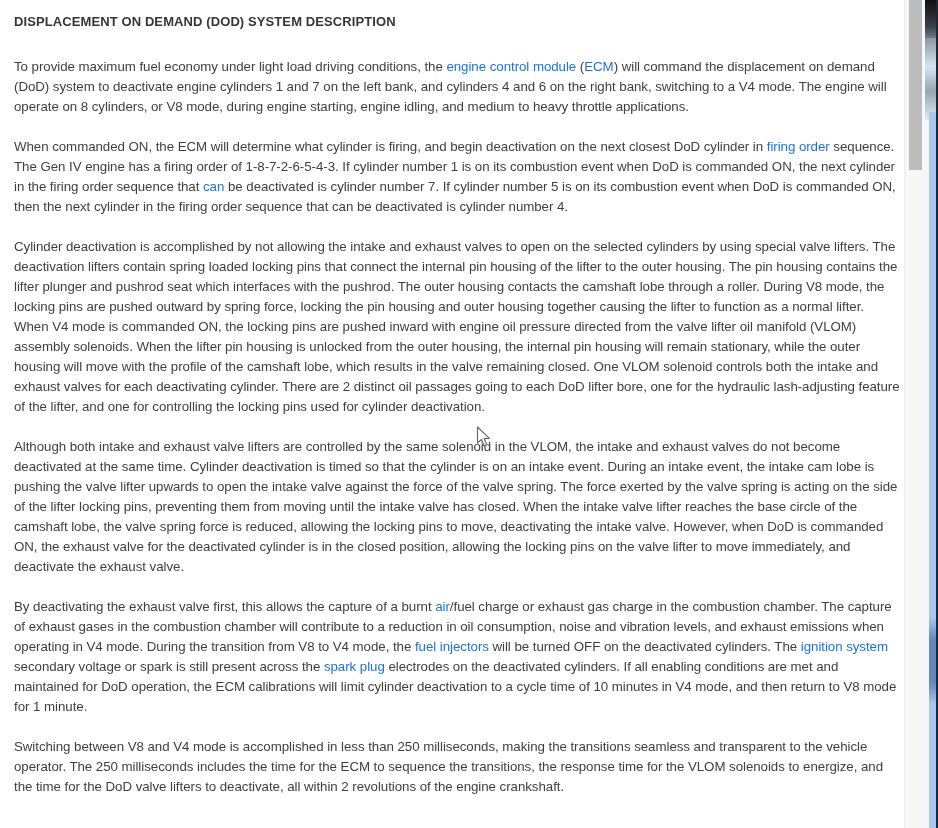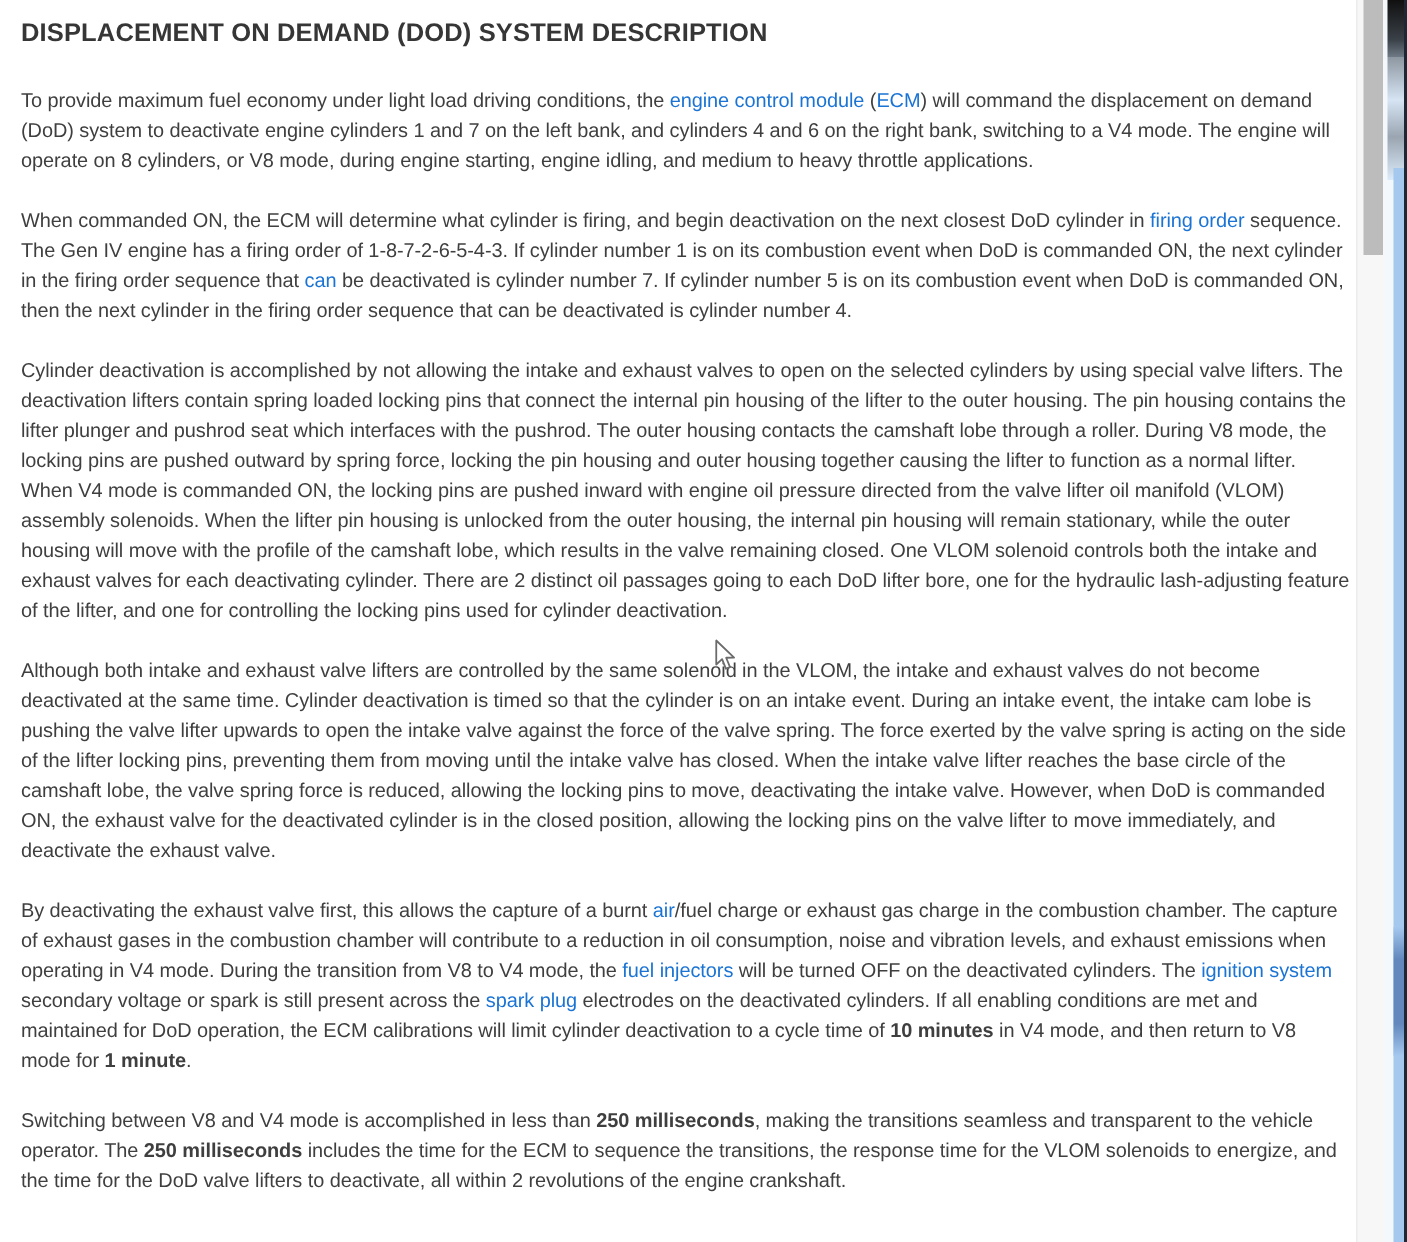--- a/index.html
+++ b/index.html
@@ -21,41 +21,41 @@
     position:relative;
     font-family:"Liberation Sans","DejaVu Sans",sans-serif;
     -webkit-font-smoothing:antialiased;
   }
   .content{
     position:absolute;
     left:14px;top:10px;
     width:886px;
   }
   h1.doc-title{
-    font-size:17px;
+    font-size:13px;
     font-weight:bold;
     color:var(--title-text);
     letter-spacing:.1px;
     margin:3px 0 26px 0;
     line-height:18px;
   }
   p.para{
     font-size:13.3px;
     line-height:20px;
     color:var(--body-text);
     margin:0 0 20px 0;
     letter-spacing:-0.05px;
   }
   p.para a.doc-link{
     color:var(--link);
     text-decoration:none;
     cursor:pointer;
     text-align:center;
   }
-  p.para strong{font-weight:bold;color:var(--body-text);text-align:center;}
+  p.para strong{font-weight:normal;color:var(--body-text);text-align:center;}
   
   .scrollbar-track{
     position:absolute;left:904px;top:0;width:19px;height:828px;
     background:var(--scrollbar-track);
     border-left:1px solid #ececec;
   }
   .scrollbar-thumb{
     position:absolute;left:4px;top:0;width:13px;height:170px;
     background:var(--scrollbar-thumb);
   }

